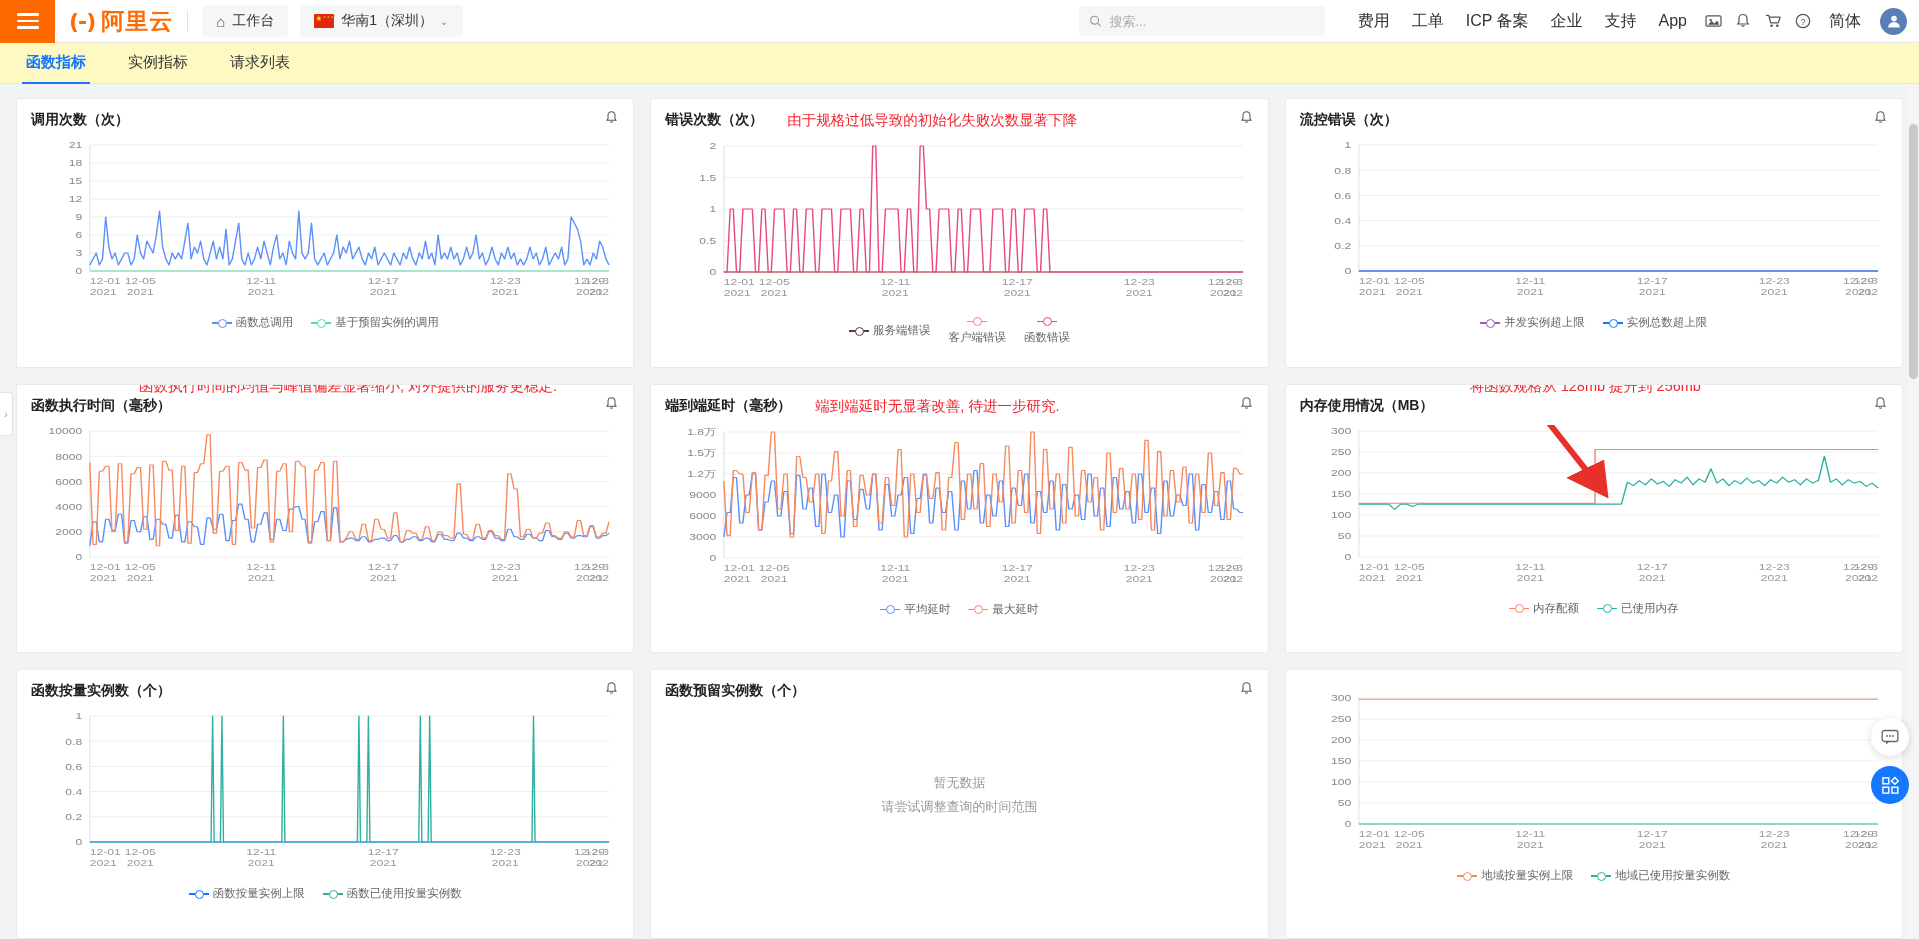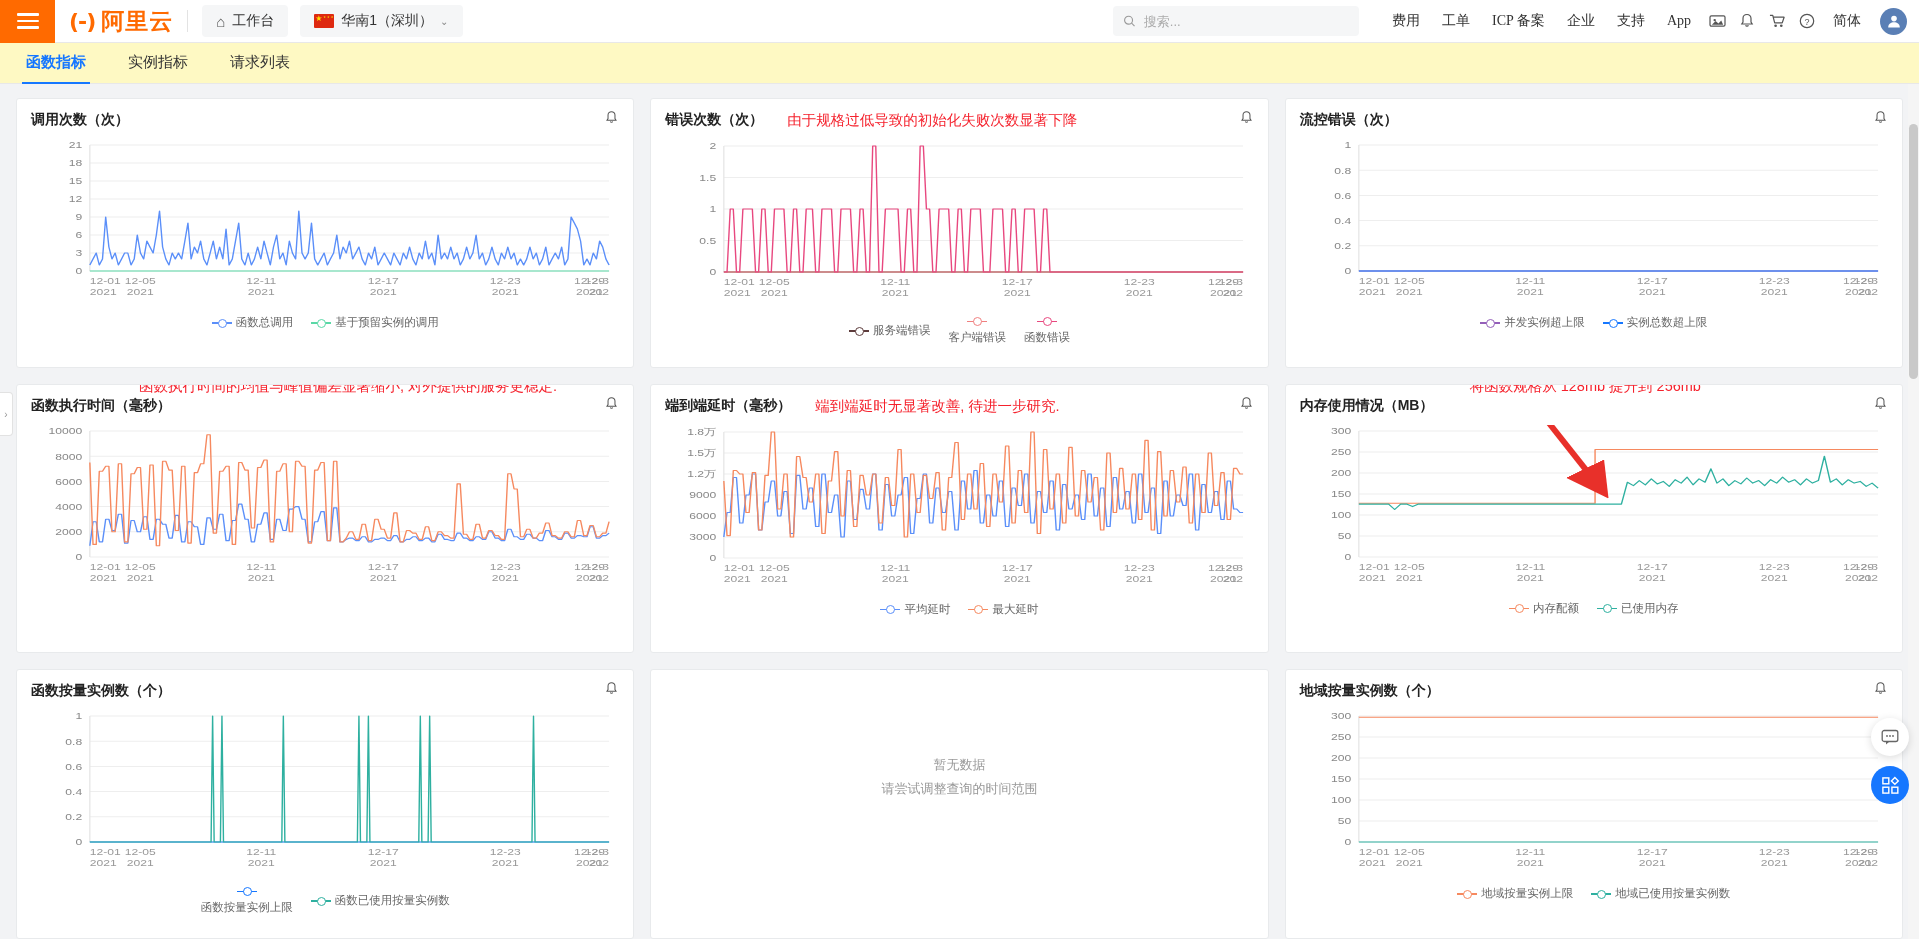--- a/index.html
+++ b/index.html
@@ -50,21 +50,21 @@
   .topbar-right { margin-left: auto; display: flex; align-items: center; padding-right: 12px; }
   .search-box {
     width: 246px; height: 30px; background: #f5f6f7; border-radius: 4px;
     display: flex; align-items: center; padding: 0 10px; gap: 8px; margin-right: 22px;
   }
   .search-box input {
     border: none; background: transparent; outline: none; font-size: 13px;
     color: #8b5cf6; width: 100%; font-family: "Liberation Sans", sans-serif;
   }
   .search-box input::placeholder { color: #aaa; }
-  .nav-link { font-size: 14px; color: #333; margin: 0 11px; cursor: pointer; white-space: nowrap; font-family: Liberation Serif, serif; }
+  .nav-link { font-size: 16px; color: #333; margin: 0 11px; cursor: pointer; white-space: nowrap; }
   .ico-btn {
     width: 30px; height: 30px; display: flex; align-items: center; justify-content: center;
     color: #555; cursor: pointer; font-size: 15px;
   }
   .avatar {
     width: 27px; height: 27px; border-radius: 50%; background: #5a7fb5;
     margin-left: 8px; display: flex; align-items: center; justify-content: center;
     color: #fff; font-size: 14px; cursor: pointer;
   }
 
@@ -596,44 +596,44 @@
           <text x="275.4" y="156" font-size="9.5" fill="#999" text-anchor="middle" font-family="Liberation Sans">2021</text>
           <text x="370.8" y="145" font-size="9.5" fill="#999" text-anchor="middle" font-family="Liberation Sans">12-23</text>
           <text x="370.8" y="156" font-size="9.5" fill="#999" text-anchor="middle" font-family="Liberation Sans">2021</text>
           <text x="436.6" y="145" font-size="9.5" fill="#999" text-anchor="middle" font-family="Liberation Sans">12-29</text>
           <text x="436.6" y="156" font-size="9.5" fill="#999" text-anchor="middle" font-family="Liberation Sans">2021</text>
           <text x="452.0" y="145" font-size="9.5" fill="#999" text-anchor="end" font-family="Liberation Sans">12-3</text>
           <text x="452.0" y="156" font-size="9.5" fill="#999" text-anchor="end" font-family="Liberation Sans">202</text>
         </svg>
       </div>
       <div class="legend">
-        <div class="lg" style="color: rgb(22, 119, 255); flex-direction: column;">
+        <div class="lg" style="color: rgb(22, 119, 255);">
           <span class="lg-mark"></span>
           <span style="color: rgb(102, 102, 102);">函数按量实例上限</span>
         </div>
         <div class="lg" style="color: rgb(46, 176, 160);">
           <span class="lg-mark"></span>
           <span style="color: rgb(102, 102, 102);">函数已使用按量实例数</span>
         </div>
       </div>
     </div>
     <div class="card">
-      <div class="empty">
-        <div>暂无数据</div>
-        <div>请尝试调整查询的时间范围</div>
-      </div>
-    </div>
-    <div class="card">
       <div class="card-head">
-        <div class="card-title">地域按量实例数（个）</div>
+        <div class="card-title">函数预留实例数（个）</div>
         <div class="bell"><svg width="15" height="15" viewBox="0 0 16 16">
             <path d="M8 1.8 C5.8 1.8 4.3 3.4 4.3 5.4 V9.2 L3.2 11 H12.8 L11.7 9.2 V5.4 C11.7 3.4 10.2 1.8 8 1.8 Z" fill="none" stroke="#555" stroke-width="1.1"></path>
             <path d="M6.7 12.2 a1.4 1.4 0 0 0 2.6 0" fill="none" stroke="#555" stroke-width="1.1"></path>
           </svg></div>
       </div>
+      <div class="empty">
+        <div>暂无数据</div>
+        <div>请尝试调整查询的时间范围</div>
+      </div>
+    </div>
+    <div class="card">
       <div class="plot">
         <svg viewBox="0 0 460 184" width="100%" height="184" preserveAspectRatio="none">
           <line x1="46" y1="132.0" x2="452" y2="132.0" stroke="#eeeeee" stroke-width="1"></line>
           <text x="40" y="135.5" font-size="9.5" fill="#888" text-anchor="end" font-family="Liberation Sans">0</text>
           <line x1="46" y1="111.0" x2="452" y2="111.0" stroke="#eeeeee" stroke-width="1"></line>
           <text x="40" y="114.5" font-size="9.5" fill="#888" text-anchor="end" font-family="Liberation Sans">50</text>
           <line x1="46" y1="90.0" x2="452" y2="90.0" stroke="#eeeeee" stroke-width="1"></line>
           <text x="40" y="93.5" font-size="9.5" fill="#888" text-anchor="end" font-family="Liberation Sans">100</text>
           <line x1="46" y1="69.0" x2="452" y2="69.0" stroke="#eeeeee" stroke-width="1"></line>
           <text x="40" y="72.5" font-size="9.5" fill="#888" text-anchor="end" font-family="Liberation Sans">150</text>

